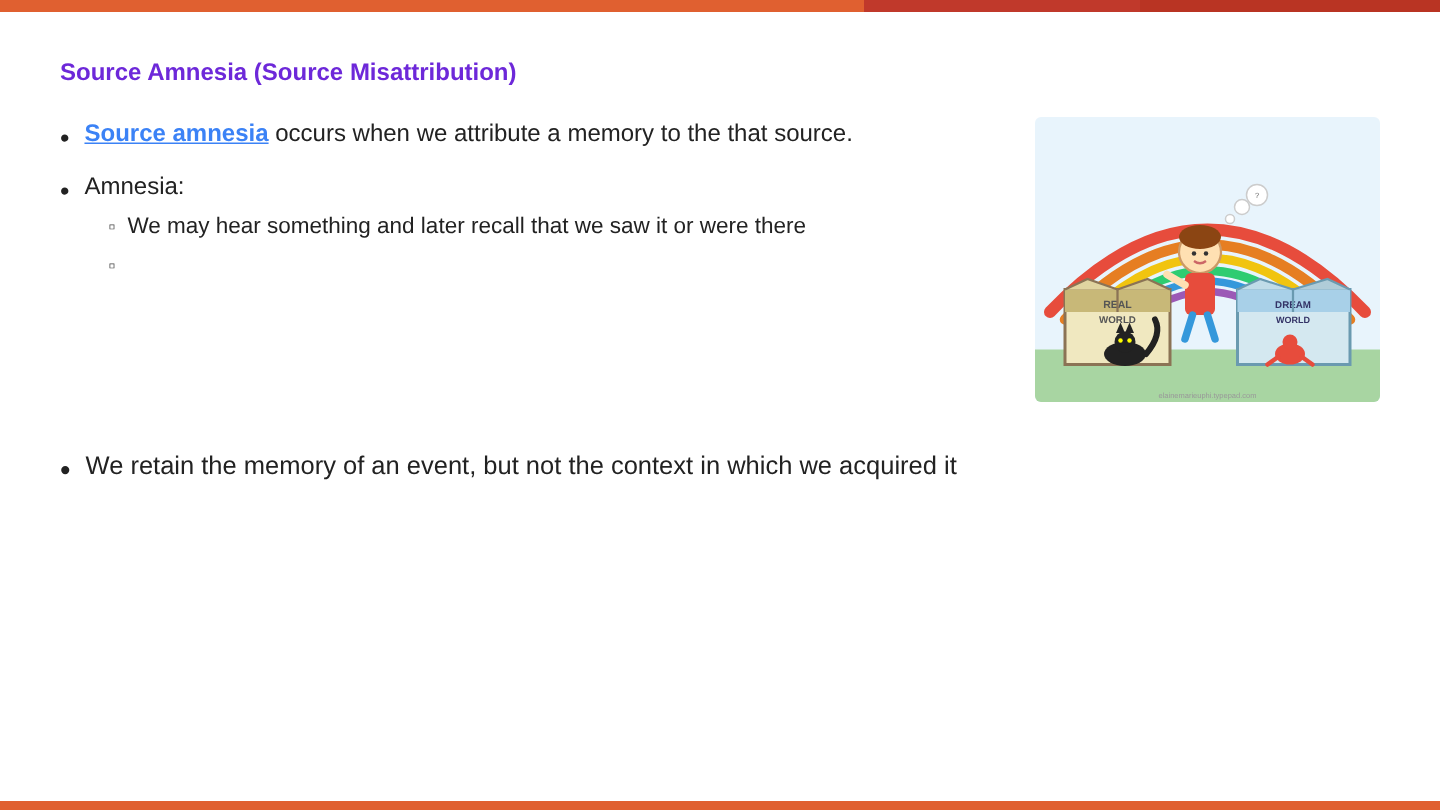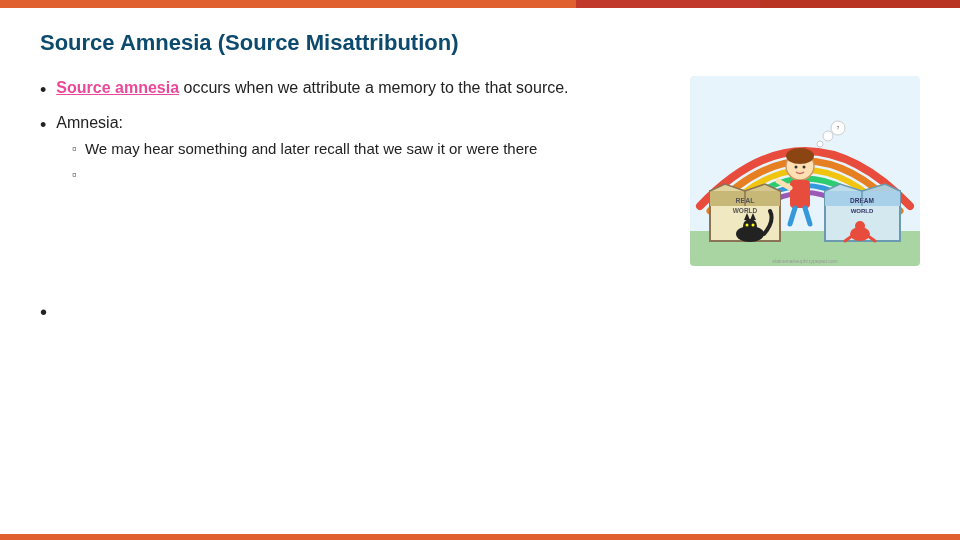--- a/index.html
+++ b/index.html
@@ -35,24 +35,25 @@
 
     .content {
       position: absolute;
       top: 30px;
       left: 40px;
       right: 40px;
       bottom: 20px;
     }
 
     .slide-title {
-      font-size: 22px;
+      font-size: 16px;
       font-weight: 600;
-      color: #0c4a6e;
+      color: #6d28d9;
       margin-bottom: 20px;
+      margin-top: 10px;
     }
 
     .main-body {
       display: flex;
       align-items: flex-start;
       gap: 20px;
     }
 
     .text-content {
       flex: 1;
@@ -69,21 +70,21 @@
 
     .bullet-dot {
       color: #222222;
       margin-right: 10px;
       margin-top: 1px;
       font-size: 18px;
       flex-shrink: 0;
     }
 
     .highlight-term {
-      color: #ec4899;
+      color: #3b82f6;
       font-weight: bold;
       text-decoration: underline;
     }
 
     .sub-bullets {
       margin-top: 4px;
       margin-left: 16px;
     }
 
     .sub-bullet-item {
@@ -263,15 +264,16 @@
 
           <text x="115" y="187" font-size="5" fill="#999" text-anchor="middle">elainemarieuphi.typepad.com</text>
         </svg>
       </div>
     </div>
 
   </div>
 
   <div class="bottom-bullet">
     <span class="bullet-dot">•</span>
+    <span class="bottom-bullet-text">We retain the memory of an event, but not the context in which we acquired it</span>
   </div>
 
 </div>
 
 </body></html>

